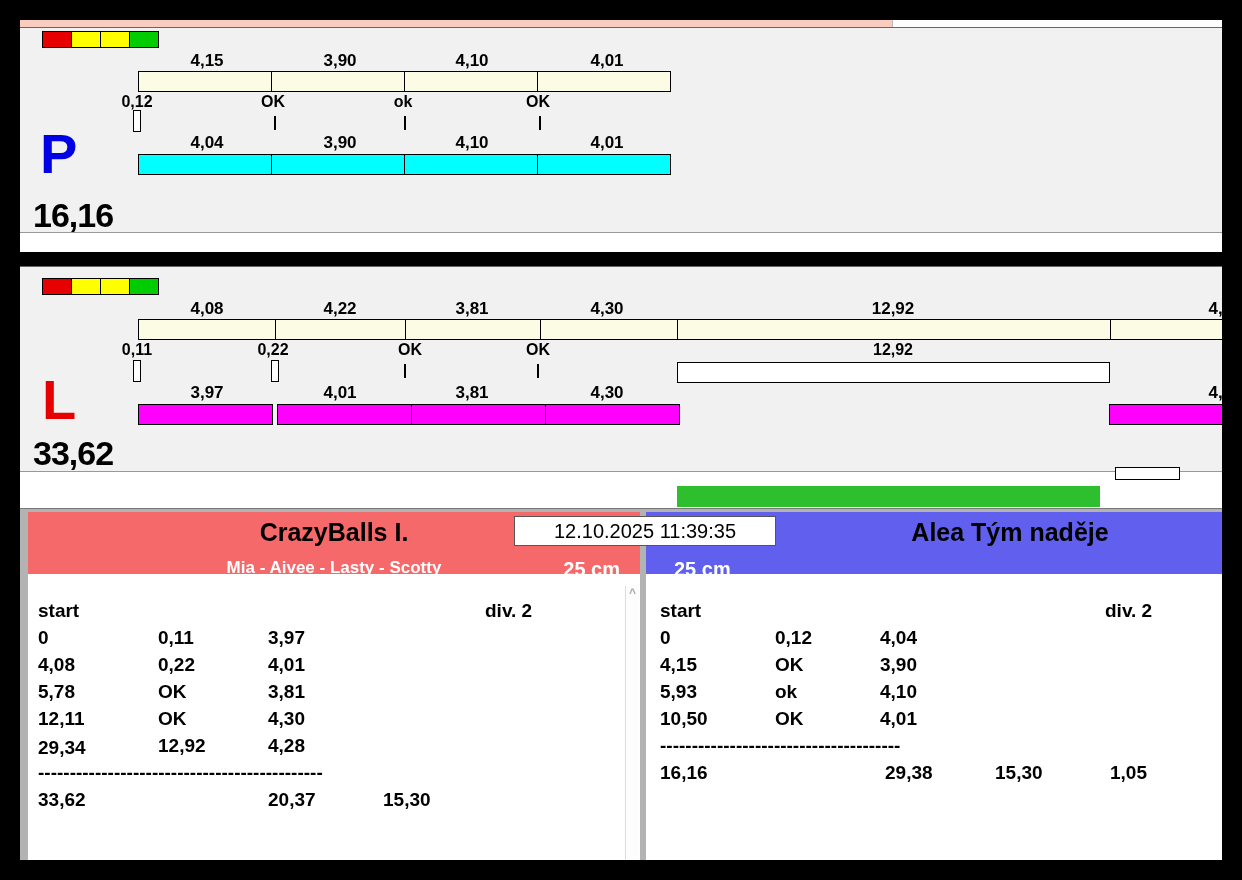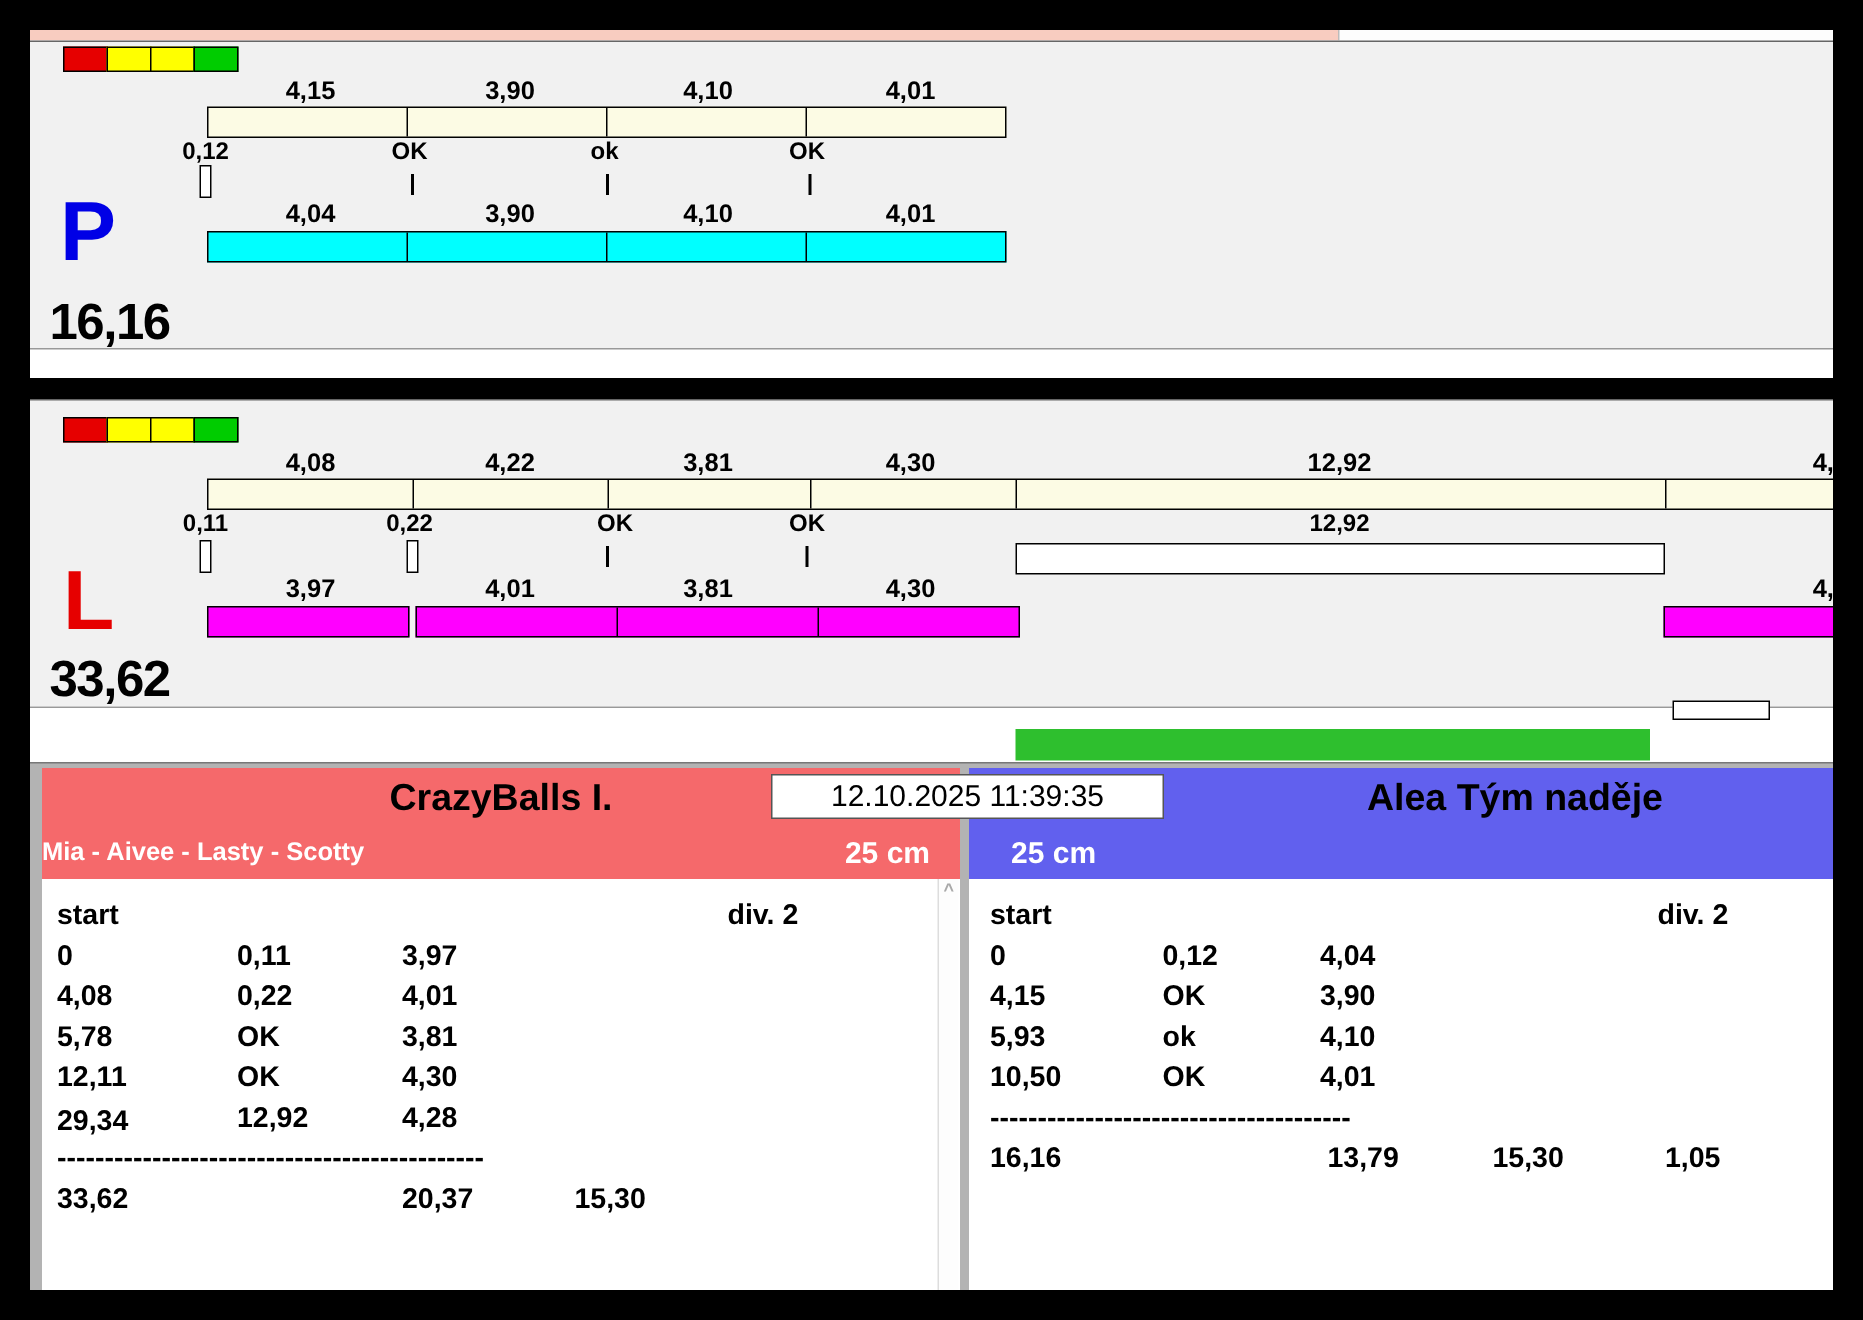--- a/index.html
+++ b/index.html
@@ -40,25 +40,25 @@
   .letter-p{color:#0000e6}
   .letter-l{color:#e60000}
   .lane-total{position:absolute;font-size:34px;font-weight:bold;color:#000;letter-spacing:-1px}
 
   .progress-green{position:absolute;background:#2ebf2e}
   .mini-box{position:absolute;background:#fff;border:1px solid #000;z-index:4}
 
   
   .score-bg{position:absolute;left:0;right:0;top:488px;height:374px;background:#b3b3b3;border-top:1px solid #777}
   .team-panel{position:absolute;top:492px;height:366px;background:#fff}
-  .team-header{position:absolute;left:0;right:0;top:0;height:74px}
+  .team-header{position:absolute;left:0;right:0;top:0;height:62px}
   .hdr-left{background:#f5696b}
   .hdr-right{background:#6160ee}
   .team-title{position:absolute;top:6px;text-align:center;font-size:25px;font-weight:bold;color:#000;white-space:nowrap}
-  .team-sub{position:absolute;top:46px;font-size:17px;font-weight:bold;color:#fff;white-space:nowrap}
+  .team-sub{position:absolute;top:46px;text-align:center;font-size:17px;font-weight:bold;color:#fff;white-space:nowrap}
   .height-badge{position:absolute;font-size:20px;font-weight:bold;color:#fff;white-space:nowrap}
   .team-body{position:absolute;left:0;right:0;top:74px;bottom:0;background:#fff}
   .tcell{position:absolute;font-weight:bold;font-size:19px;white-space:nowrap;color:#000}
 
   .datetime-box{position:absolute;left:494px;top:496px;width:262px;height:30px;background:#fff;border:1px solid #555;
     z-index:6;text-align:center;font-size:20px;line-height:28px;color:#000}
 
   .vscroll{position:absolute;top:74px;bottom:2px;right:1px;width:14px;background:#fdfdfd;border-left:1px solid #ddd}
   .vscroll .up{display:block;text-align:center;color:#a9a9a9;font-size:12px;line-height:14px;font-weight:bold}
 
@@ -253,21 +253,21 @@
       <span class="tcell" style="left:129px;top:95px">ok</span>
       <span class="tcell" style="left:234px;top:95px">4,10</span>
 
       <span class="tcell" style="left:14px;top:122px">10,50</span>
       <span class="tcell" style="left:129px;top:122px">OK</span>
       <span class="tcell" style="left:234px;top:122px">4,01</span>
 
       <span class="tcell" style="left:14px;top:149px">--------------------------------------</span>
 
       <span class="tcell" style="left:14px;top:176px">16,16</span>
-      <span class="tcell" style="left:239px;top:176px">13,79</span>
+      <span class="tcell" style="left:239px;top:176px">29,38</span>
       <span class="tcell" style="left:349px;top:176px">15,30</span>
       <span class="tcell" style="left:464px;top:176px">1,05</span>
     </div>
     <div class="vscroll">
       <span class="up">^</span>
     </div>
   </div>
 
   <div class="datetime-box">12.10.2025 11:39:35</div>
 

